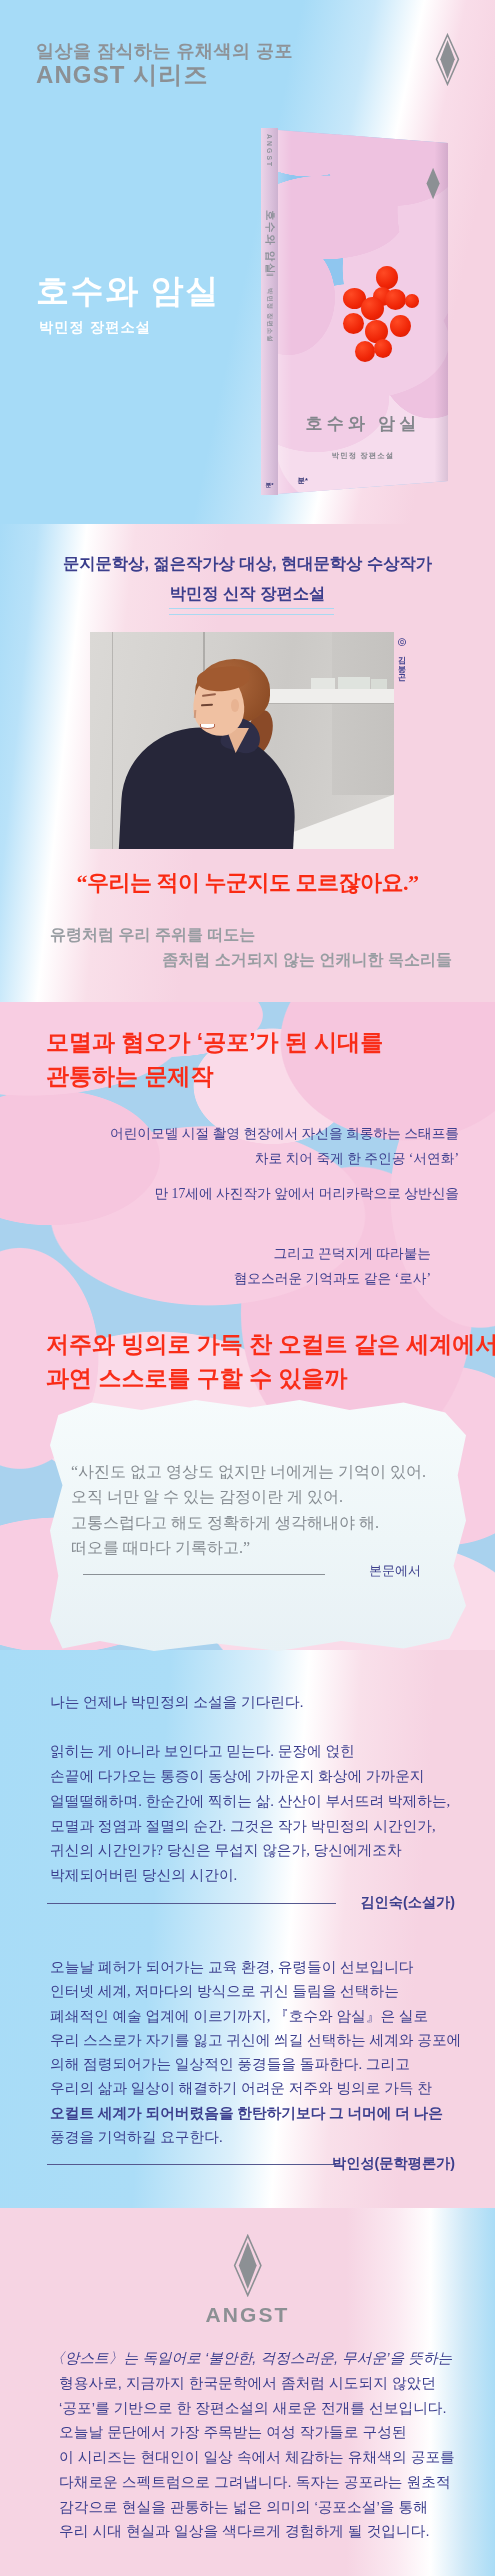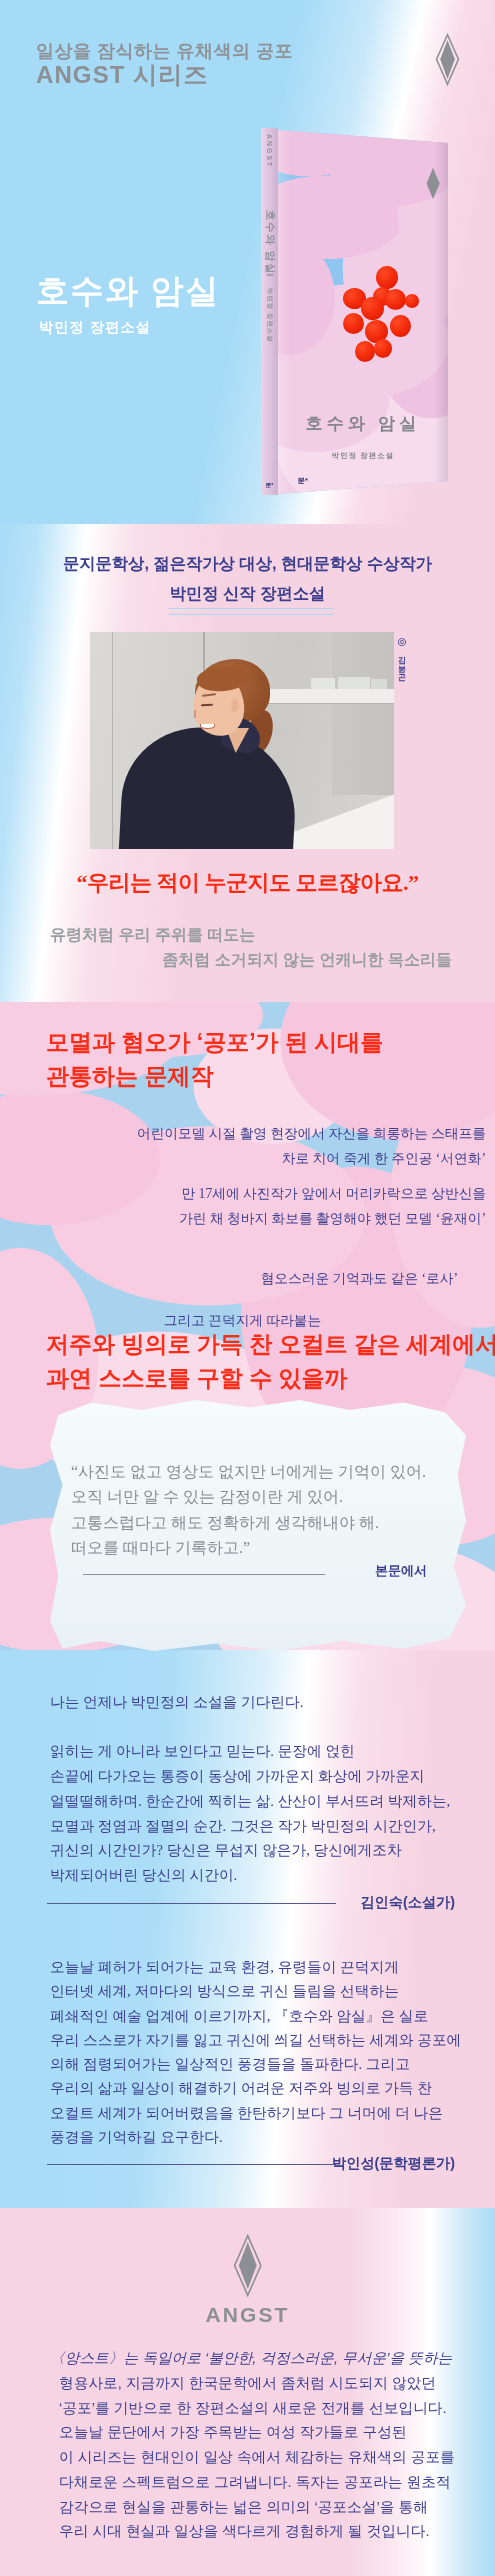--- a/index.html
+++ b/index.html
@@ -75,27 +75,27 @@
   
   .photo{left:90px;top:632px;width:304px;height:217px;overflow:hidden;
     background:linear-gradient(100deg,#dbd9d6 0%,#d2d0cd 40%,#cbc9c6 60%,#d8d6d3 100%);}
   .photo div{position:absolute;}
   .credit{left:395px;top:631px;writing-mode:vertical-rl;text-orientation:upright;font-size:8px;font-weight:700;color:#3b3e8c;letter-spacing:1.1px;}
 
   
   .main-quote{top:868px;font-size:22px;font-weight:700;color:#fa2a12;letter-spacing:-0.5px;}
   .ghost{font-size:16px;font-weight:700;color:#989da2;}
   .cloud-h{font-size:23px;font-weight:800;color:#f92d18;}
-  .intro-line{font-size:13.7px;color:#3c3f8e;text-align:right;margin-left:27px;}
+  .intro-line{font-size:13.7px;color:#3c3f8e;text-align:right;}
   .paper{left:50px;top:1400px;width:416px;height:251px;
     background:linear-gradient(180deg,#f6fbfc 0%,#eef6f8 55%,#e8f1f5 100%);
     clip-path:polygon(2% 6%,10% 1%,22% 4%,35% 0%,48% 3%,60% 0%,72% 4%,85% 1%,95% 5%,100% 14%,98% 30%,100% 48%,97% 66%,100% 82%,96% 95%,85% 99%,70% 96%,55% 100%,40% 97%,25% 100%,12% 96%,3% 99%,0% 88%,2% 70%,0% 52%,3% 34%,0% 18%);}
   .excerpt-line{position:absolute;left:21px;font-size:16px;color:#868c92;white-space:nowrap;}
   .src-line{position:absolute;left:33px;top:174px;width:242px;height:1.1px;background:#8a9096;}
-  .src-label{position:absolute;left:319px;top:162px;font-size:13px;font-weight:700;color:#3b3e8c;margin-left:6px;}
+  .src-label{position:absolute;left:319px;top:162px;font-size:13px;font-weight:400;color:#3b3e8c;}
 
   .review-line{font-size:14.7px;color:#3c3f8e;}
   .sigline{height:1.1px;background:#55588f;}
   .signame{font-size:14.2px;font-weight:700;color:#3b3e8c;text-align:right;}
 
   .outro-line{font-size:14.7px;font-weight:500;color:#3c3f8e;}
   .angst-word{top:2303px;font-size:21px;font-weight:800;letter-spacing:2.1px;color:#8c9094;}
 </style>
 </head>
 <body>
@@ -183,22 +183,21 @@
   <div class="abs ctr nw serif main-quote">“우리는 적이 누군지도 모르잖아요.”</div>
   <div class="abs nw ghost" style="left:50px;top:925px;">유령처럼 우리 주위를 떠도는</div>
   <div class="abs nw ghost" style="left:0;width:452px;text-align:right;top:950px;">좀처럼 소거되지 않는 언캐니한 목소리들</div>
 
   <div class="abs nw cloud-h" style="left:46px;top:1027px;">모멸과 혐오가 ‘공포’가 된 시대를</div>
   <div class="abs nw cloud-h" style="left:46px;top:1061px;">관통하는 문제작</div>
 
   <div class="abs nw serif intro-line" style="left:0;width:459px;top:1125px;">어린이모델 시절 촬영 현장에서 자신을 희롱하는 스태프를</div>
   <div class="abs nw serif intro-line" style="left:0;width:459px;top:1150px;">차로 치어 죽게 한 주인공 ‘서연화’</div>
   <div class="abs nw serif intro-line" style="left:0;width:459px;top:1185px;">만 17세에 사진작가 앞에서 머리카락으로 상반신을</div>
-  <div class="abs nw serif intro-line" style="left:0;width:459px;top:1210px;">가린 채 청바지 화보를 촬영해야 했던 모델 ‘윤재이’</div>
-  <div class="abs nw serif intro-line" style="left:0;width:431px;top:1312px;text-align:center;">그리고 끈덕지게 따라붙는</div>
+  <div class="abs nw serif intro-line" style="left:0;width:431px;top:1245px;">그리고 끈덕지게 따라붙는</div>
   <div class="abs nw serif intro-line" style="left:0;width:431px;top:1270px;">혐오스러운 기억과도 같은 ‘로사’</div>
 
   <div class="abs nw cloud-h" style="left:46px;top:1329px;">저주와 빙의로 가득 찬 오컬트 같은 세계에서</div>
   <div class="abs nw cloud-h" style="left:46px;top:1363px;">과연 스스로를 구할 수 있을까</div>
 
   <div class="abs paper">
     <div class="excerpt-line serif" style="top:62px;">“사진도 없고 영상도 없지만 너에게는 기억이 있어.</div>
     <div class="excerpt-line serif" style="top:87px;">오직 너만 알 수 있는 감정이란 게 있어.</div>
     <div class="excerpt-line serif" style="top:113px;">고통스럽다고 해도 정확하게 생각해내야 해.</div>
     <div class="excerpt-line serif" style="top:138px;">떠오를 때마다 기록하고.”</div>
@@ -209,27 +208,27 @@
   <div class="abs nw serif review-line" style="left:50px;top:1693px;">나는 언제나 박민정의 소설을 기다린다.</div>
   <div class="abs nw serif review-line" style="left:50px;top:1742px;">읽히는 게 아니라 보인다고 믿는다. 문장에 얹힌</div>
   <div class="abs nw serif review-line" style="left:50px;top:1767px;">손끝에 다가오는 통증이 동상에 가까운지 화상에 가까운지</div>
   <div class="abs nw serif review-line" style="left:50px;top:1792px;">얼떨떨해하며. 한순간에 찍히는 삶. 산산이 부서뜨려 박제하는,</div>
   <div class="abs nw serif review-line" style="left:50px;top:1817px;">모멸과 정염과 절멸의 순간. 그것은 작가 박민정의 시간인가,</div>
   <div class="abs nw serif review-line" style="left:50px;top:1841px;">귀신의 시간인가? 당신은 무섭지 않은가, 당신에게조차</div>
   <div class="abs nw serif review-line" style="left:50px;top:1866px;text-align:right;">박제되어버린 당신의 시간이.</div>
   <div class="abs sigline" style="left:47px;top:1903px;width:289px;"></div>
   <div class="abs nw signame" style="left:308px;width:147px;top:1893px;">김인숙(소설가)</div>
 
-  <div class="abs nw serif review-line" style="left:50px;top:1958px;">오늘날 폐허가 되어가는 교육 환경, 유령들이 끈덕지게</div>
+  <div class="abs nw serif review-line" style="left:50px;top:1958px;">오늘날 폐허가 되어가는 교육 환경, 유령들이 선보입니다</div>
   <div class="abs nw serif review-line" style="left:50px;top:1982px;">인터넷 세계, 저마다의 방식으로 귀신 들림을 선택하는</div>
   <div class="abs nw serif review-line" style="left:50px;top:2007px;">폐쇄적인 예술 업계에 이르기까지, 『호수와 암실』은 실로</div>
   <div class="abs nw serif review-line" style="left:50px;top:2031px;">우리 스스로가 자기를 잃고 귀신에 씌길 선택하는 세계와 공포에</div>
   <div class="abs nw serif review-line" style="left:50px;top:2055px;">의해 점령되어가는 일상적인 풍경들을 돌파한다. 그리고</div>
   <div class="abs nw serif review-line" style="left:50px;top:2079px;">우리의 삶과 일상이 해결하기 어려운 저주와 빙의로 가득 찬</div>
-  <div class="abs nw serif review-line" style="left:50px;top:2104px;">오컬트 세계가 되어버렸음을 한탄하기보다 그 너머에 더 나은</div>
+  <div class="abs nw serif review-line" style="left:50px;top:2104px;font-weight:bold;">오컬트 세계가 되어버렸음을 한탄하기보다 그 너머에 더 나은</div>
   <div class="abs nw serif review-line" style="left:50px;top:2128px;">풍경을 기억하길 요구한다.</div>
   <div class="abs sigline" style="left:47px;top:2164px;width:289px;"></div>
   <div class="abs nw signame" style="left:305px;width:150px;top:2154px;">박인성(문학평론가)</div>
 
   <svg class="abs" style="left:233px;top:2234px;" width="29.5" height="63" viewBox="0 0 56 120">
     <polygon points="28,3 53,60 28,117 3,60" fill="none" stroke="#8c9094" stroke-width="3"></polygon>
     <polygon points="28,15 45,60 28,105 11,60" fill="#8c9094"></polygon>
   </svg>
   <div class="abs ctr nw angst-word">ANGST</div>
 

